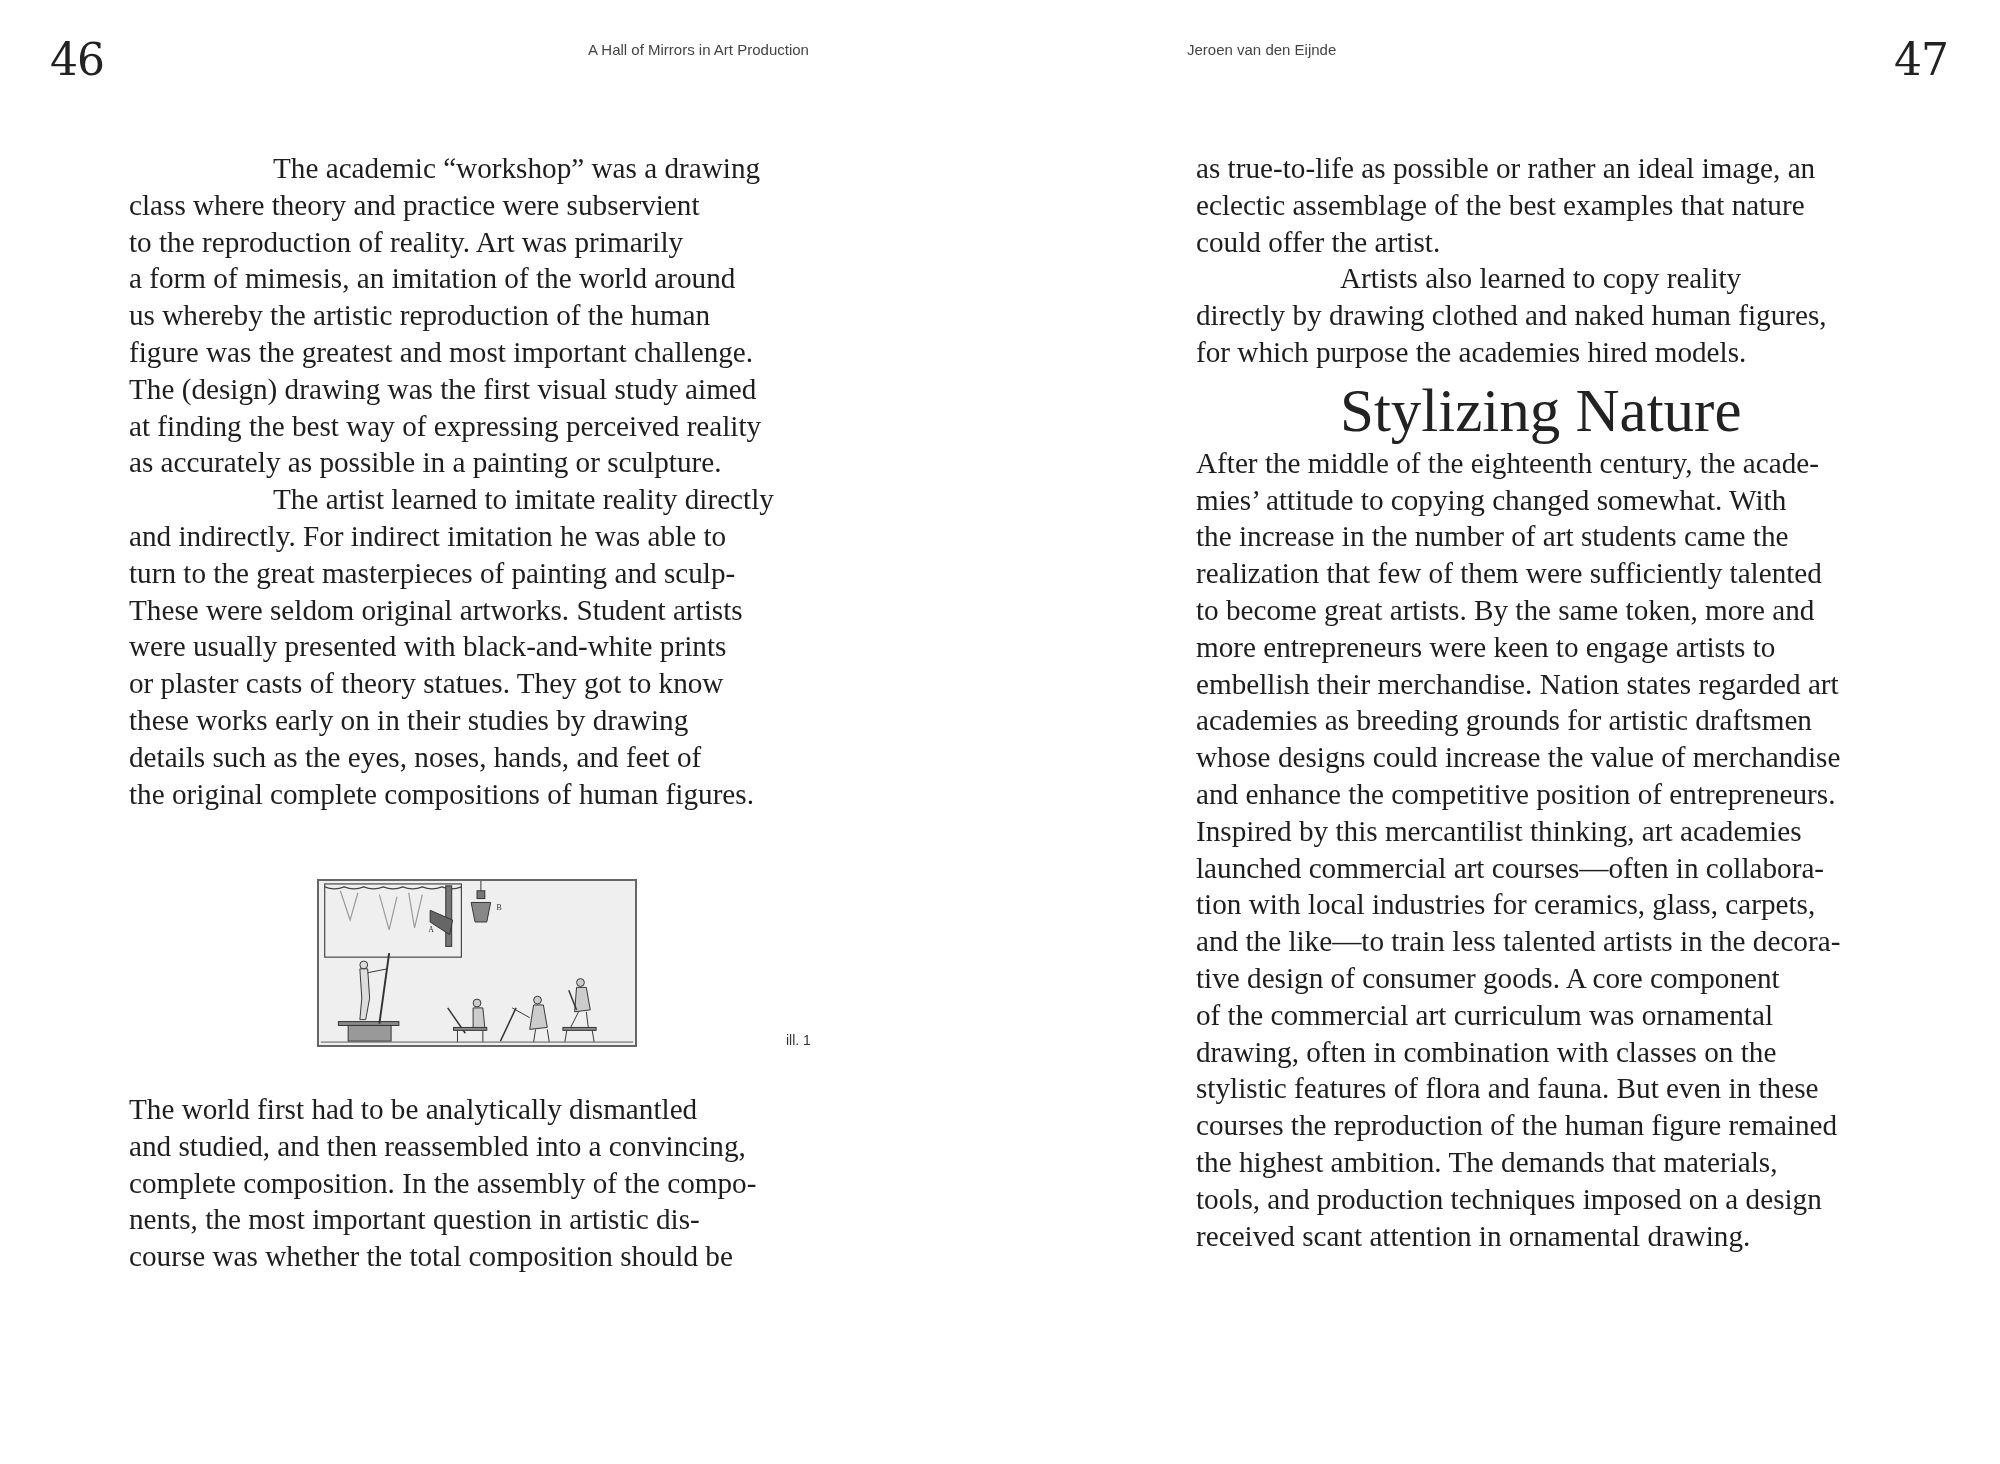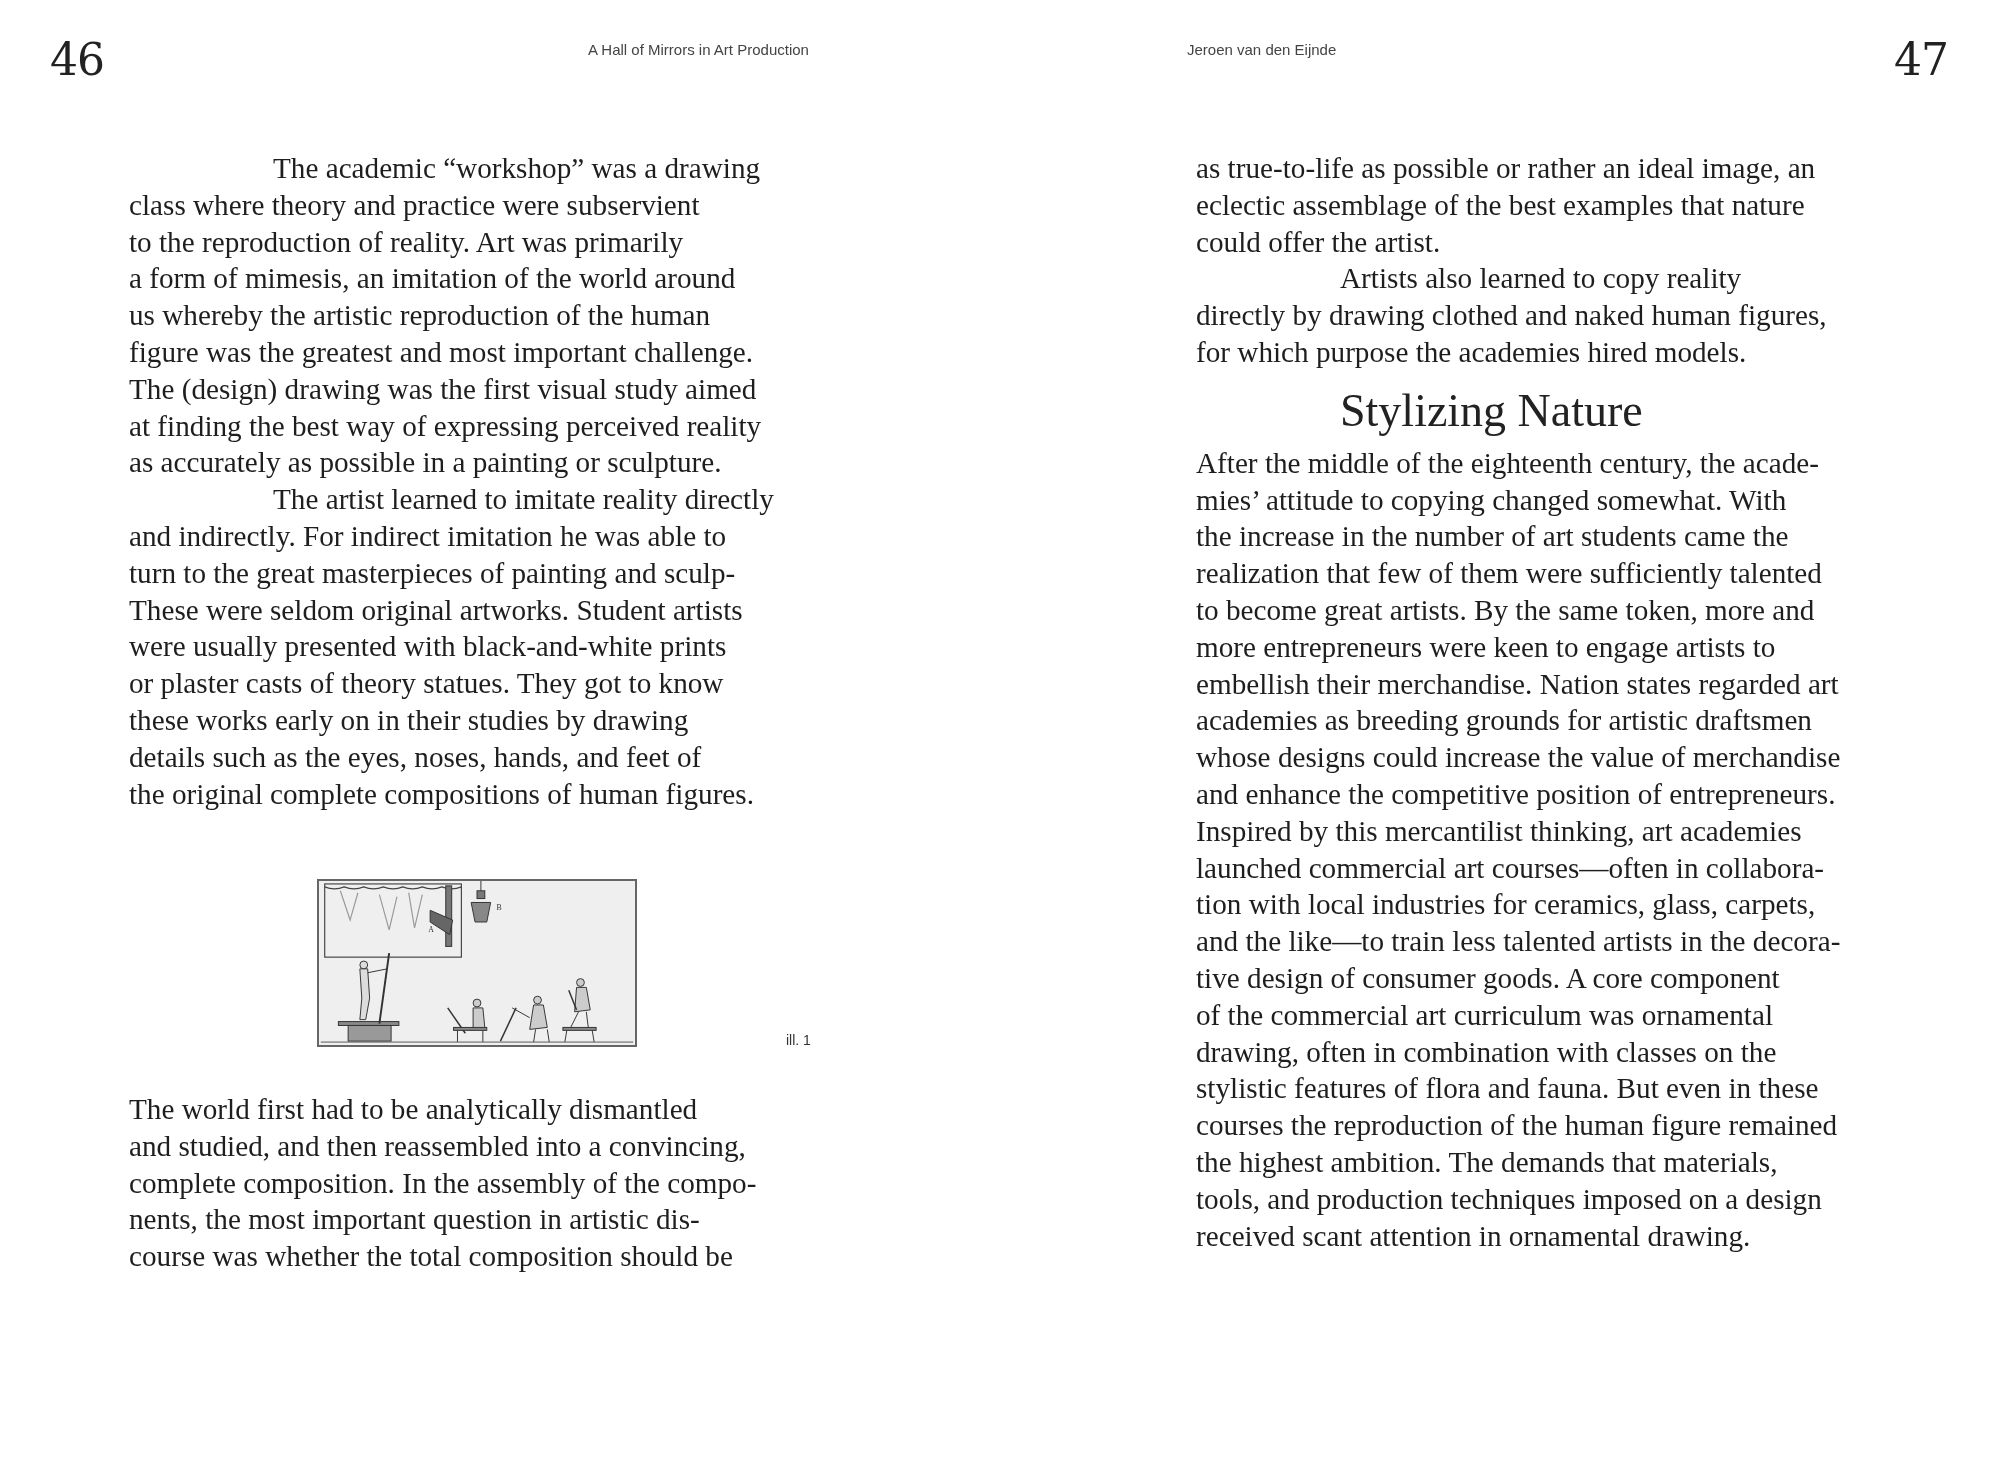--- a/index.html
+++ b/index.html
@@ -8,21 +8,21 @@
   .page-num.left { left:50px; }
   .page-num.right { right:52px; }
   .running-head { position:absolute; top:41px; font-family:"Liberation Sans", sans-serif; font-size:15px; color:#444; }
   .running-head.left { left:588px; }
   .running-head.right { left:1187px; }
   .column { position:absolute; font-family:"Liberation Serif", serif; font-size:29.2px; line-height:36.8px; color:#1e1e1e; }
   .column.left { left:129px; width:700px; }
   .column.right { left:1154px; width:700px;margin-left:42px; }
   .line { white-space:nowrap; display:block; }
   .indent { padding-left:144px; }
-  .heading { font-family:"Liberation Serif", serif; font-size:46px; line-height:52px; color:#222; padding-left:144px; margin-top:14px; margin-bottom:8px; white-space:nowrap; }
+  .heading { font-family:"Liberation Serif", serif; font-size:61px; line-height:52px; color:#222; padding-left:144px; margin-top:14px; margin-bottom:8px; white-space:nowrap; }
   .figure { position:absolute; left:317px; top:879px; width:320px; height:168px; border:2px solid #666; background:#f1f1f1; box-sizing:border-box; }
   .figure svg { width:100%; height:100%; display:block; }
   .fig-caption { position:absolute; left:786px; top:1032px; font-family:"Liberation Sans", sans-serif; font-size:14px; color:#333; }
 </style>
 </head>
 <body>
 
 <div class="page-num left">46</div>
 <div class="running-head left">A Hall of Mirrors in Art Production</div>
 

